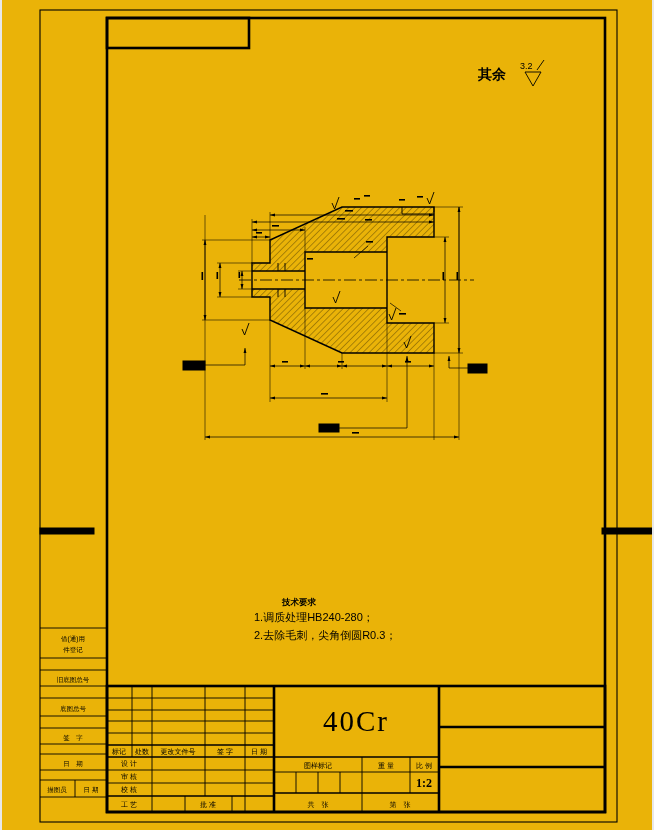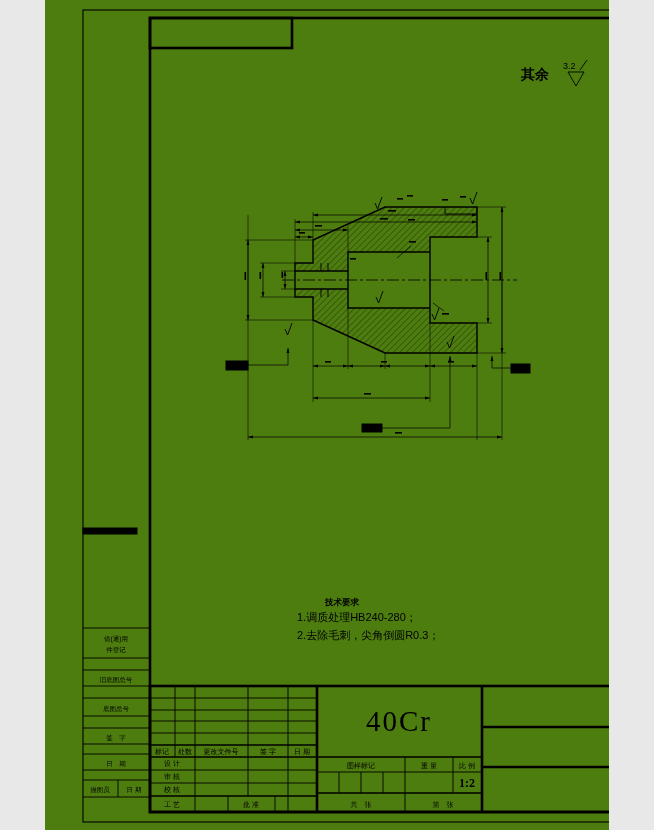--- a/index.html
+++ b/index.html
@@ -1,16 +1,16 @@
 <!DOCTYPE html>
 <html><head>
 <meta charset="utf-8">
 <style>
   html,body{margin:0;padding:0;background:#e8e8e8;}
-  .sheet{position:relative;width:564px;height:830px;background:#4d7c0f;margin:0 auto;overflow:hidden;}
+  .sheet{position:relative;width:650px;height:830px;background:#eab308;margin:0 auto;overflow:hidden;}
   svg{position:absolute;left:0;top:0;}
   text{fill:#000;font-family:"Liberation Sans",sans-serif;}
   .t6{font-size:6.5px;}
   .t7{font-size:7px;}
   .t8{font-size:8.5px;font-weight:bold;}
   .t9{font-size:9px;}
   .t11{font-size:11px;}
   .t14{font-size:14px;font-weight:bold;}
   .mat{font-size:29px;font-family:"Liberation Serif",serif;letter-spacing:2px;}
   .scale{font-size:12px;font-weight:bold;font-family:"Liberation Serif",serif;}

